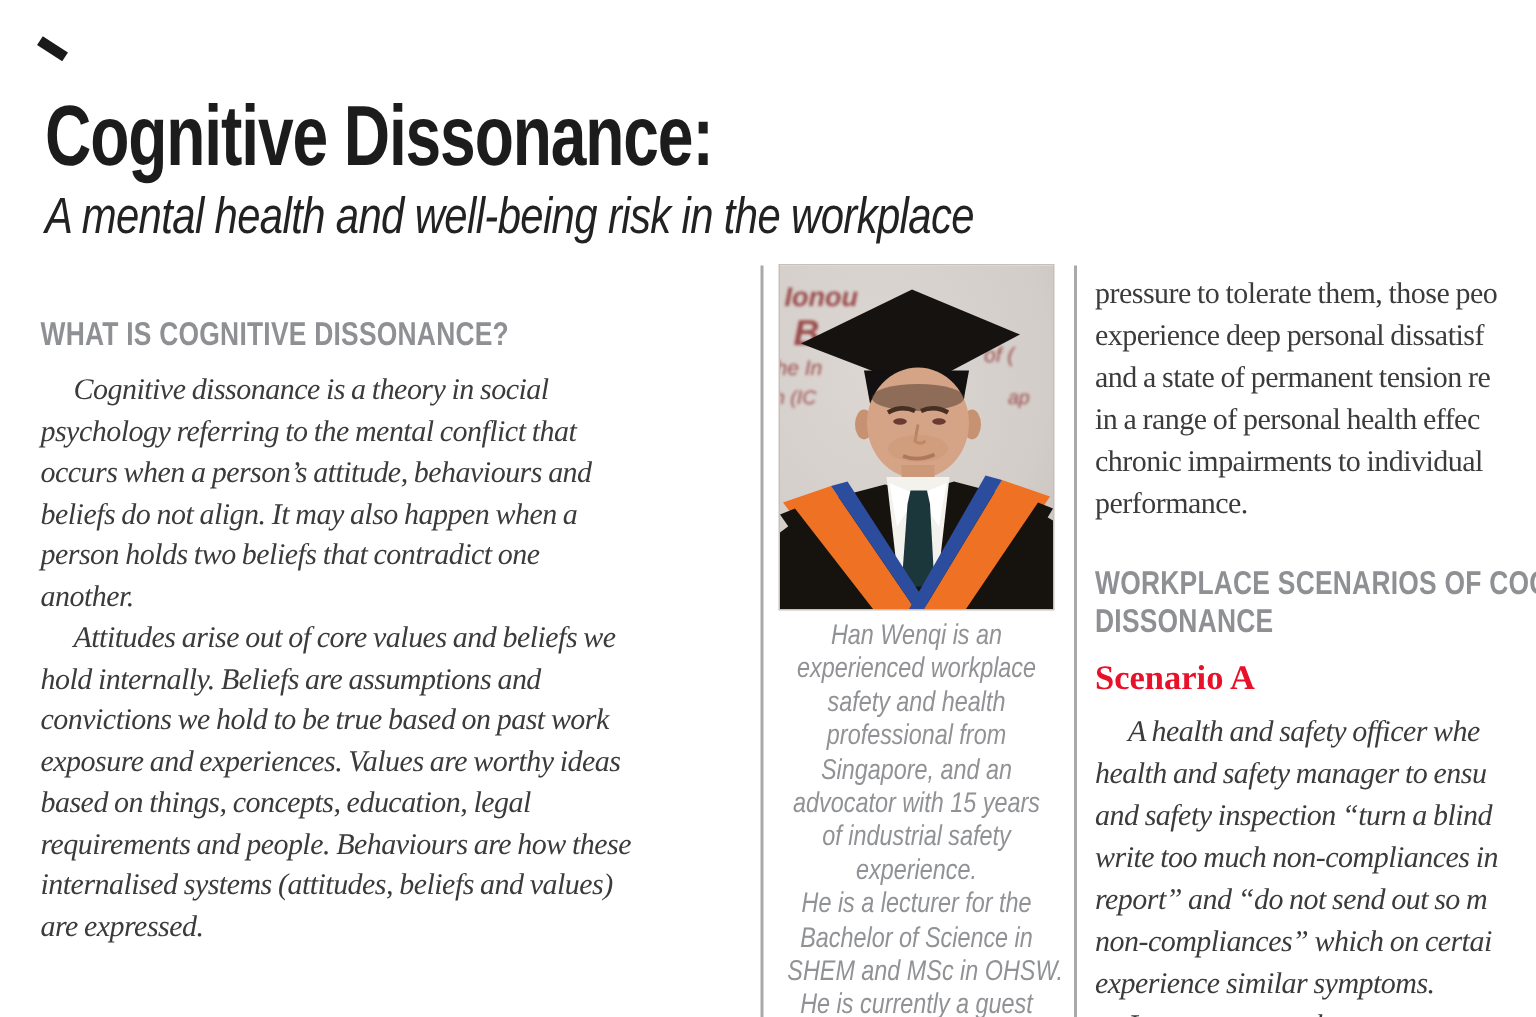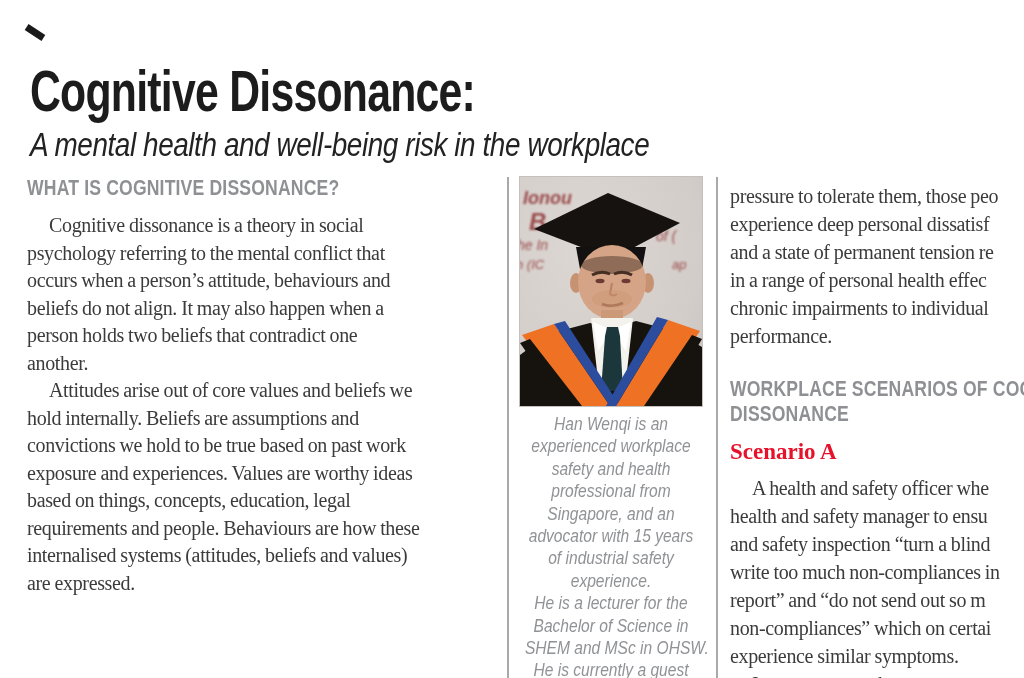--- a/index.html
+++ b/index.html
@@ -28,35 +28,35 @@
     color:#222;letter-spacing:-0.5px;
     transform:scaleX(0.82);transform-origin:0 0;white-space:pre;
   }
   .divider{
     position:absolute;top:177px;bottom:0;width:2px;background:#a9a9a9;
   }
   .divider.d1{left:507px;}
   .divider.d2{left:716px;}
 
   .col{position:absolute;top:175px;}
-  .col-left{left:27px;width:480px;}
+  .col-left{left:27px;width:480px;margin-top:35px;}
   .col-right{left:730px;width:420px;}
 
   .sec-heading{
     font-family:"Liberation Sans", sans-serif;
     font-weight:700;font-size:22px;line-height:25px;
     color:#8e9093;letter-spacing:0.2px;
     transform:scaleX(0.8);transform-origin:0 0;
     white-space:pre;margin:0 0 12px 0;
   }
   .body-para{
     margin:0;font-size:20px;line-height:27.5px;color:#3b3b3b;
     letter-spacing:-0.35px;word-spacing:-0.5px;white-space:pre;
   }
-  .indent{text-indent:22px;}
+  .indent{text-indent:22px;font-style:italic;}
   .col-right .body-para{line-height:28px;}
   .cont-para{padding-top:7px;}
   .col-right .sec-heading{margin:26px 0 0 0;}
   .scenario-label{
     margin:13px 0 0 0;
     font-family:"Liberation Serif", serif;
     font-weight:700;font-size:23px;line-height:26px;color:#e8112a;
   }
   .scenario-para{margin-top:9px;}
   .last-para{margin-top:0;}

